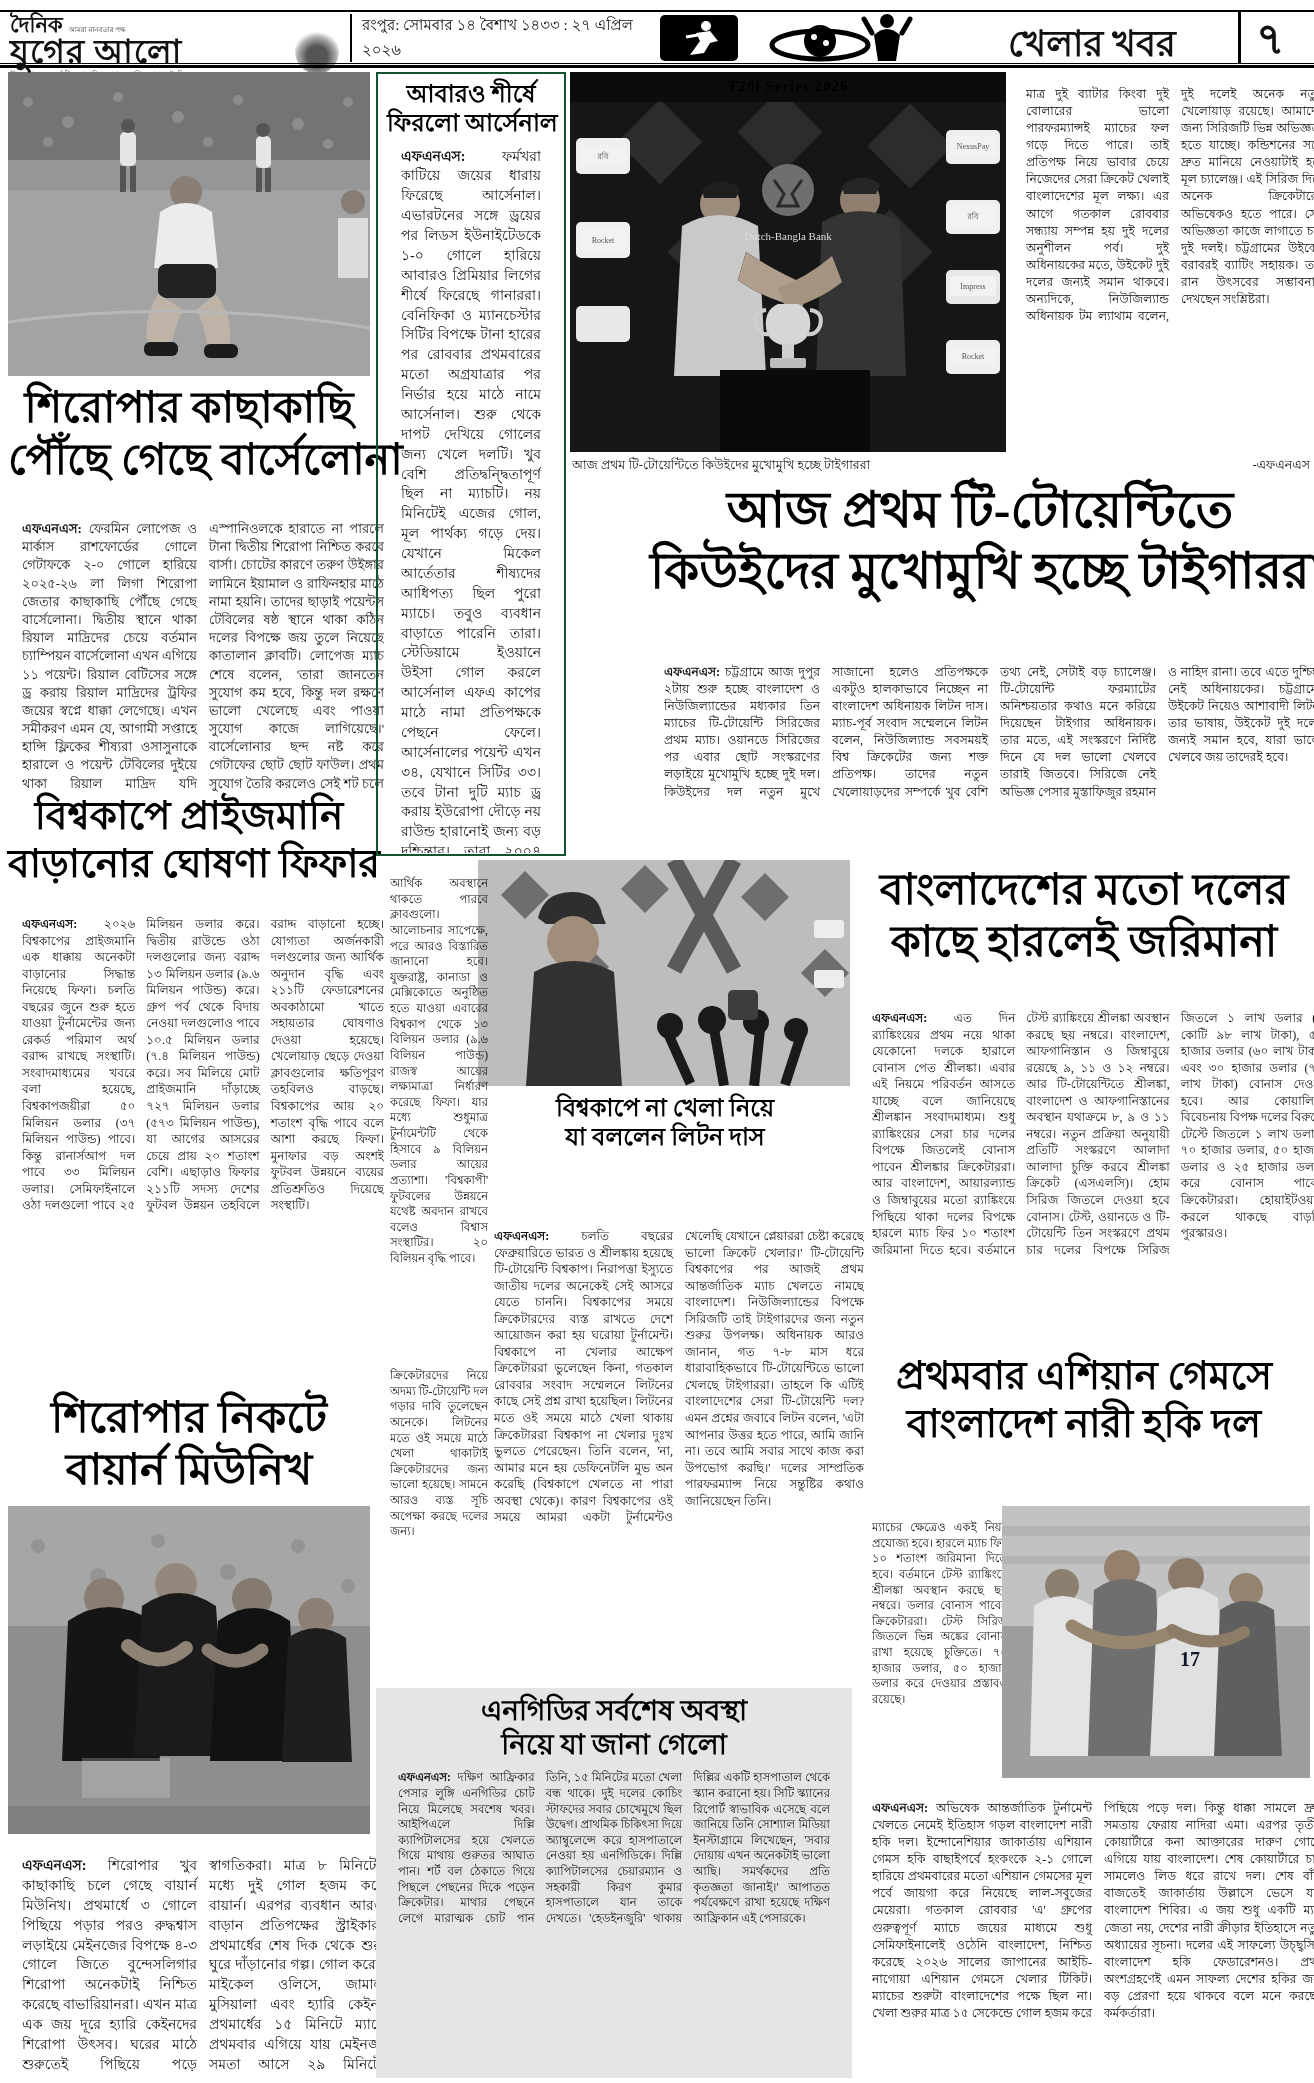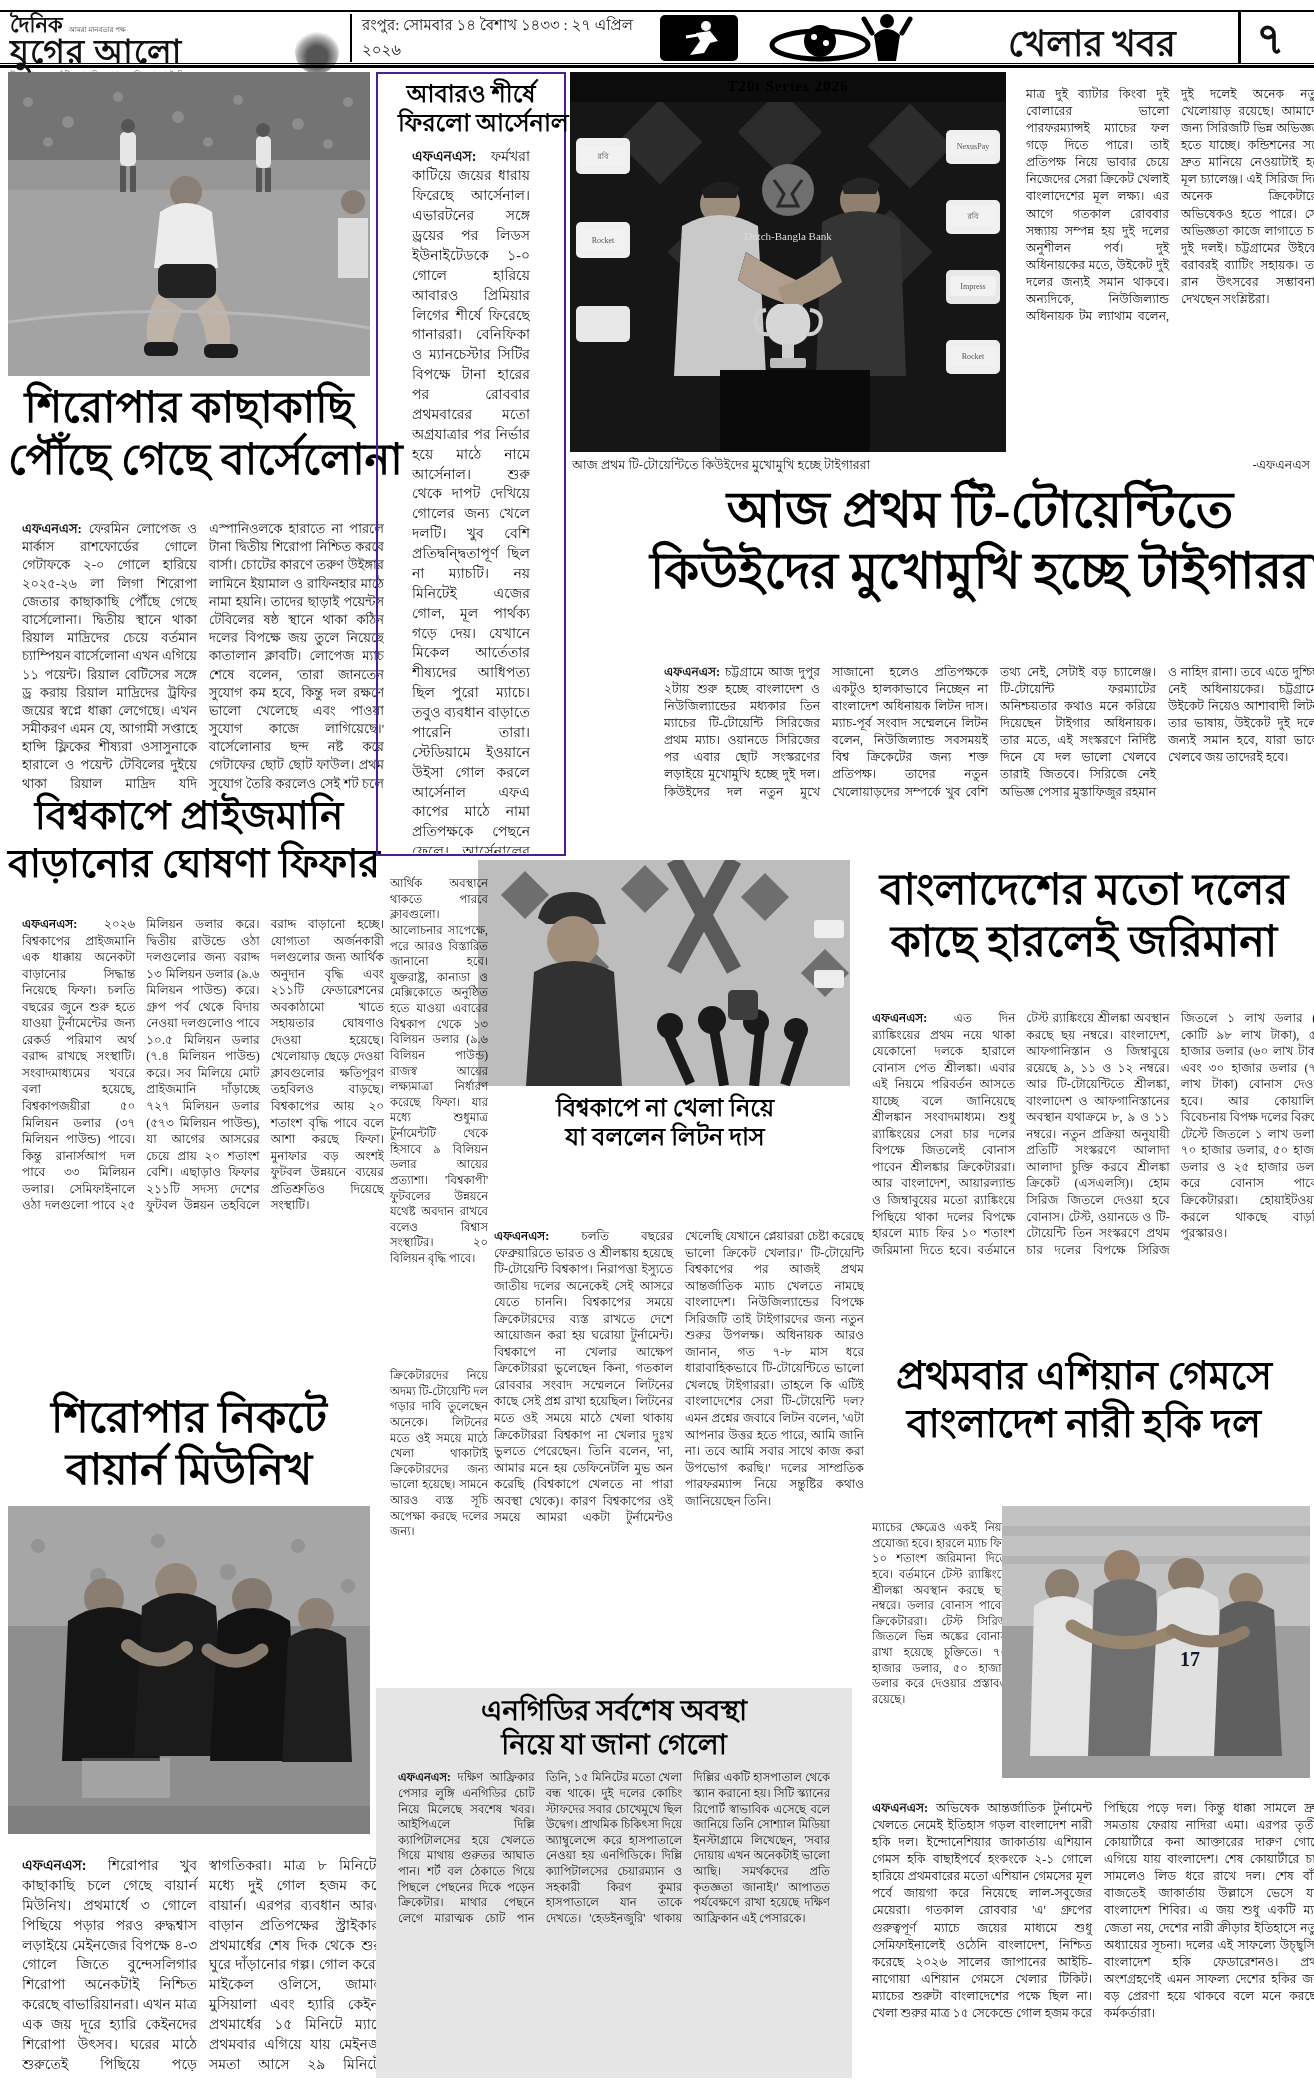--- a/index.html
+++ b/index.html
@@ -35,21 +35,21 @@
   .fs12{font-size:12px;line-height:1.38;}
   .fs115{font-size:11.5px;line-height:1.36;}
   .fs122{font-size:12.2px;line-height:1.4;}
   .fs125{font-size:14px;line-height:1.42;}
   .caption{font-size:12.5px;display:flex;justify-content:space-between;align-items:center;}
   .photo{overflow:hidden;background:#888;}
   .photo svg{display:block;}
   .ov{position:absolute;color:#000000;text-align:center;}
   .tile{position:absolute;background:#f2f2f2;border-radius:4px;color:#555;
         font-size:8px;display:flex;align-items:center;justify-content:center;overflow:hidden;}
-  .arsenal-box{border:2px solid #4c1d95;box-sizing:border-box;padding:6px 20px;}
+  .arsenal-box{border:2px solid #14532d;box-sizing:border-box;padding:6px 9px;}
   .ngidi-panel{background:#e5e5e5;box-sizing:border-box;padding:6px 8px;}
 </style>
 </head>
 <body>
 
 <div id="page">
 
   <div class="abs rule" style="left:0;top:10px;width:1314px;height:2px;"></div>
 
   <div class="abs" style="left:10px;top:15px;width:335px;height:48px;">

